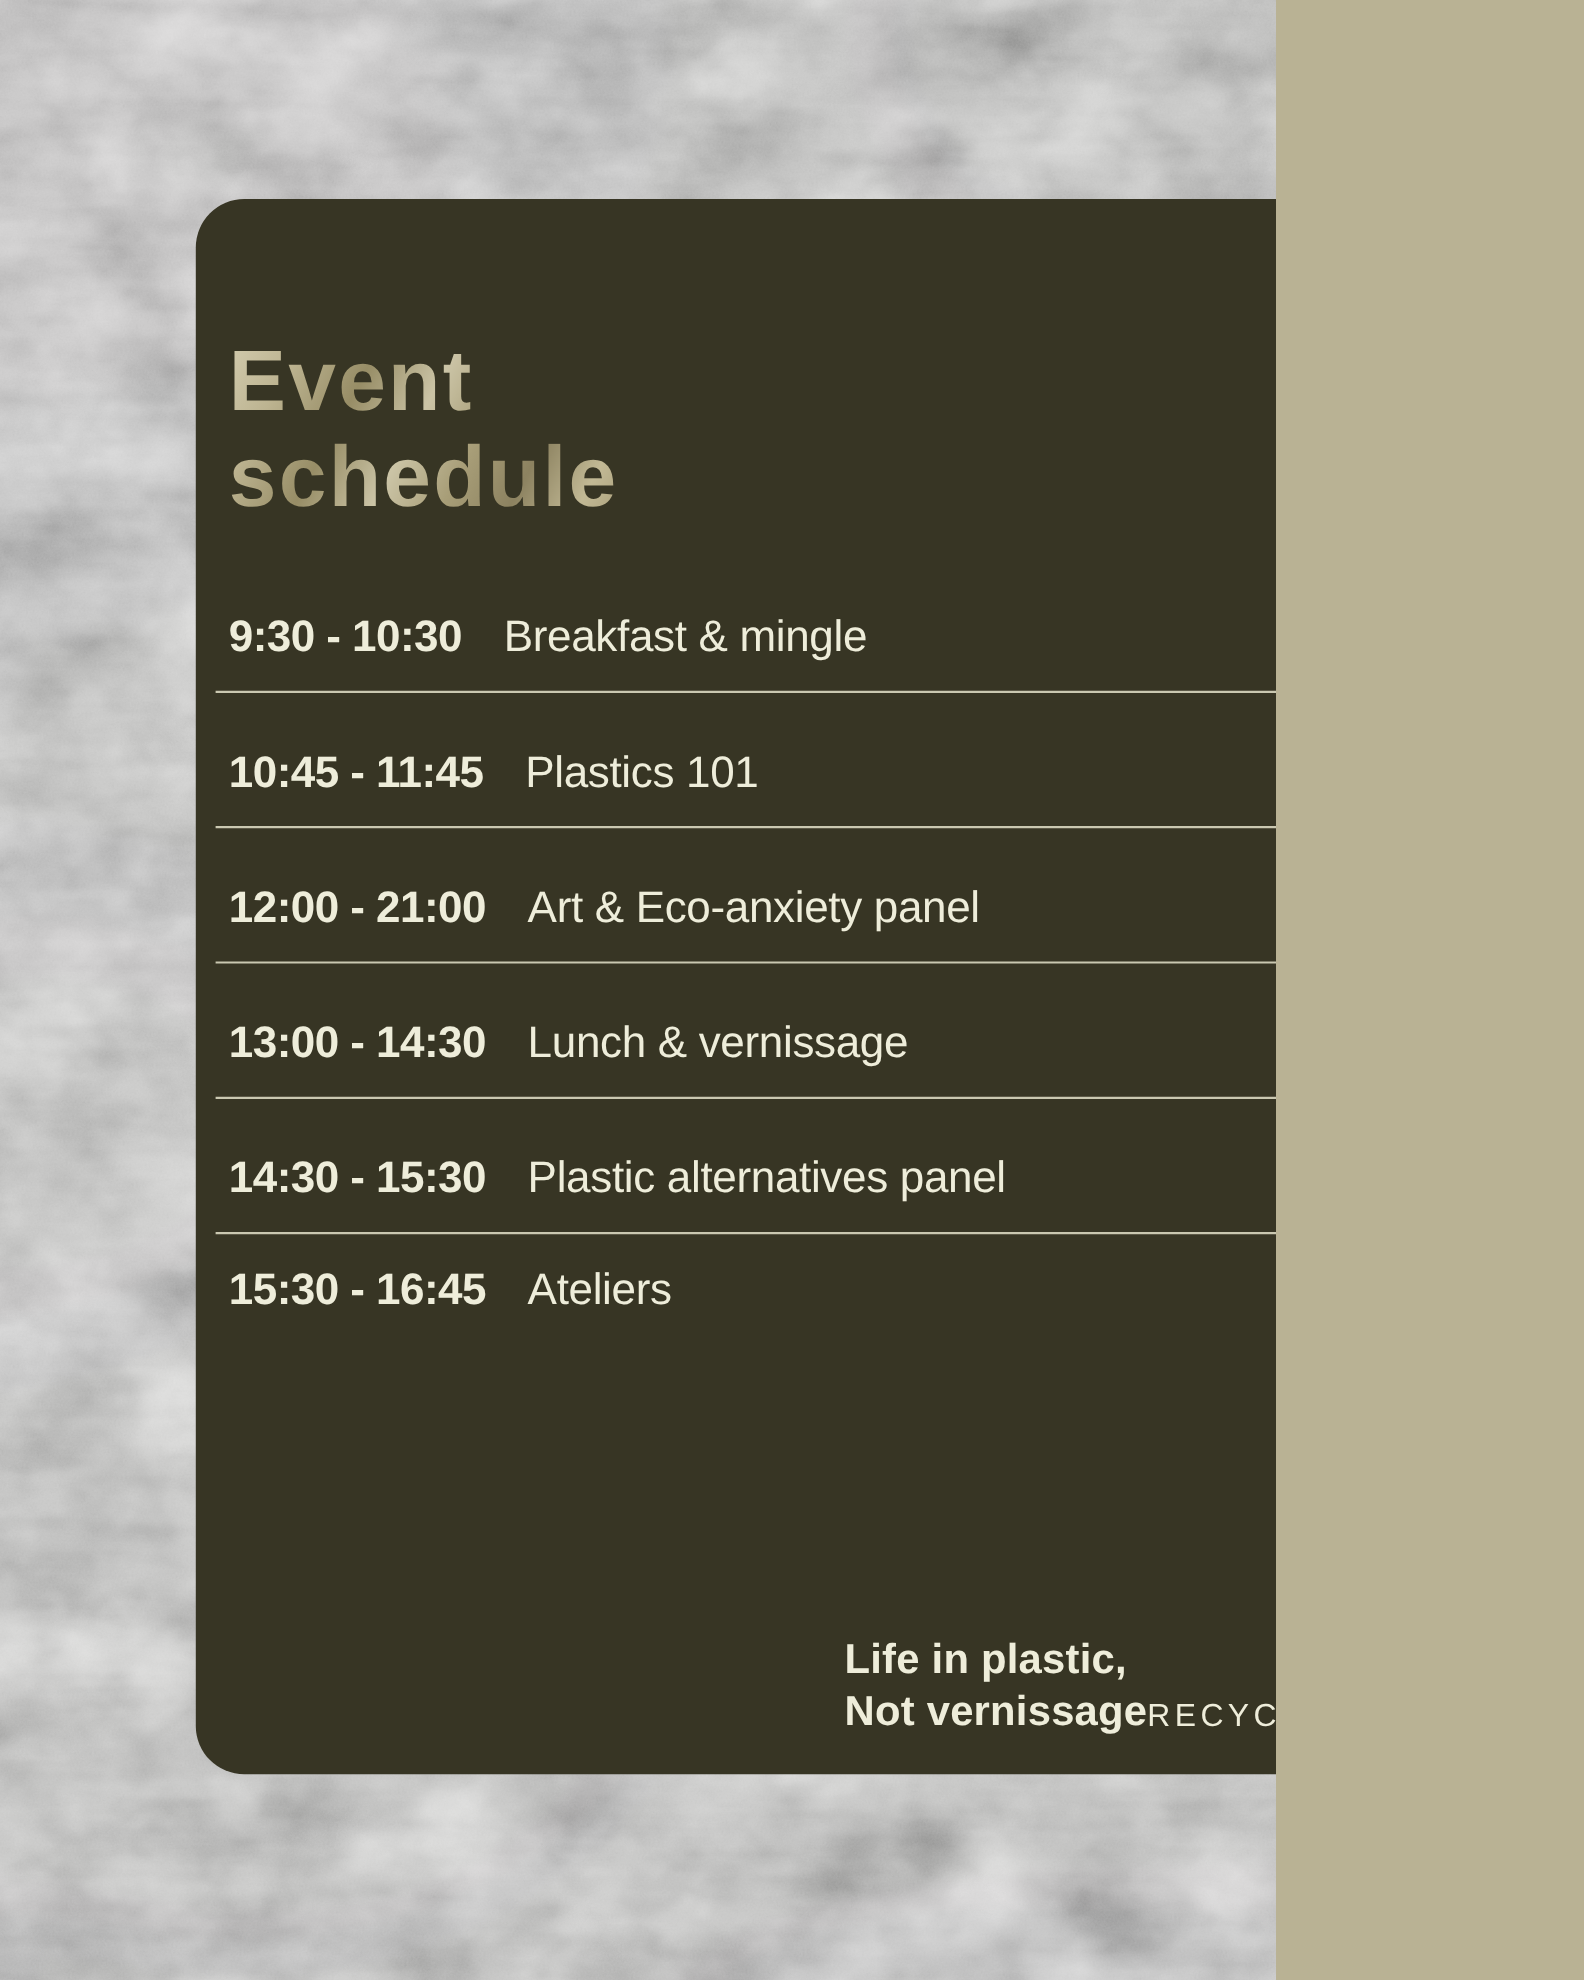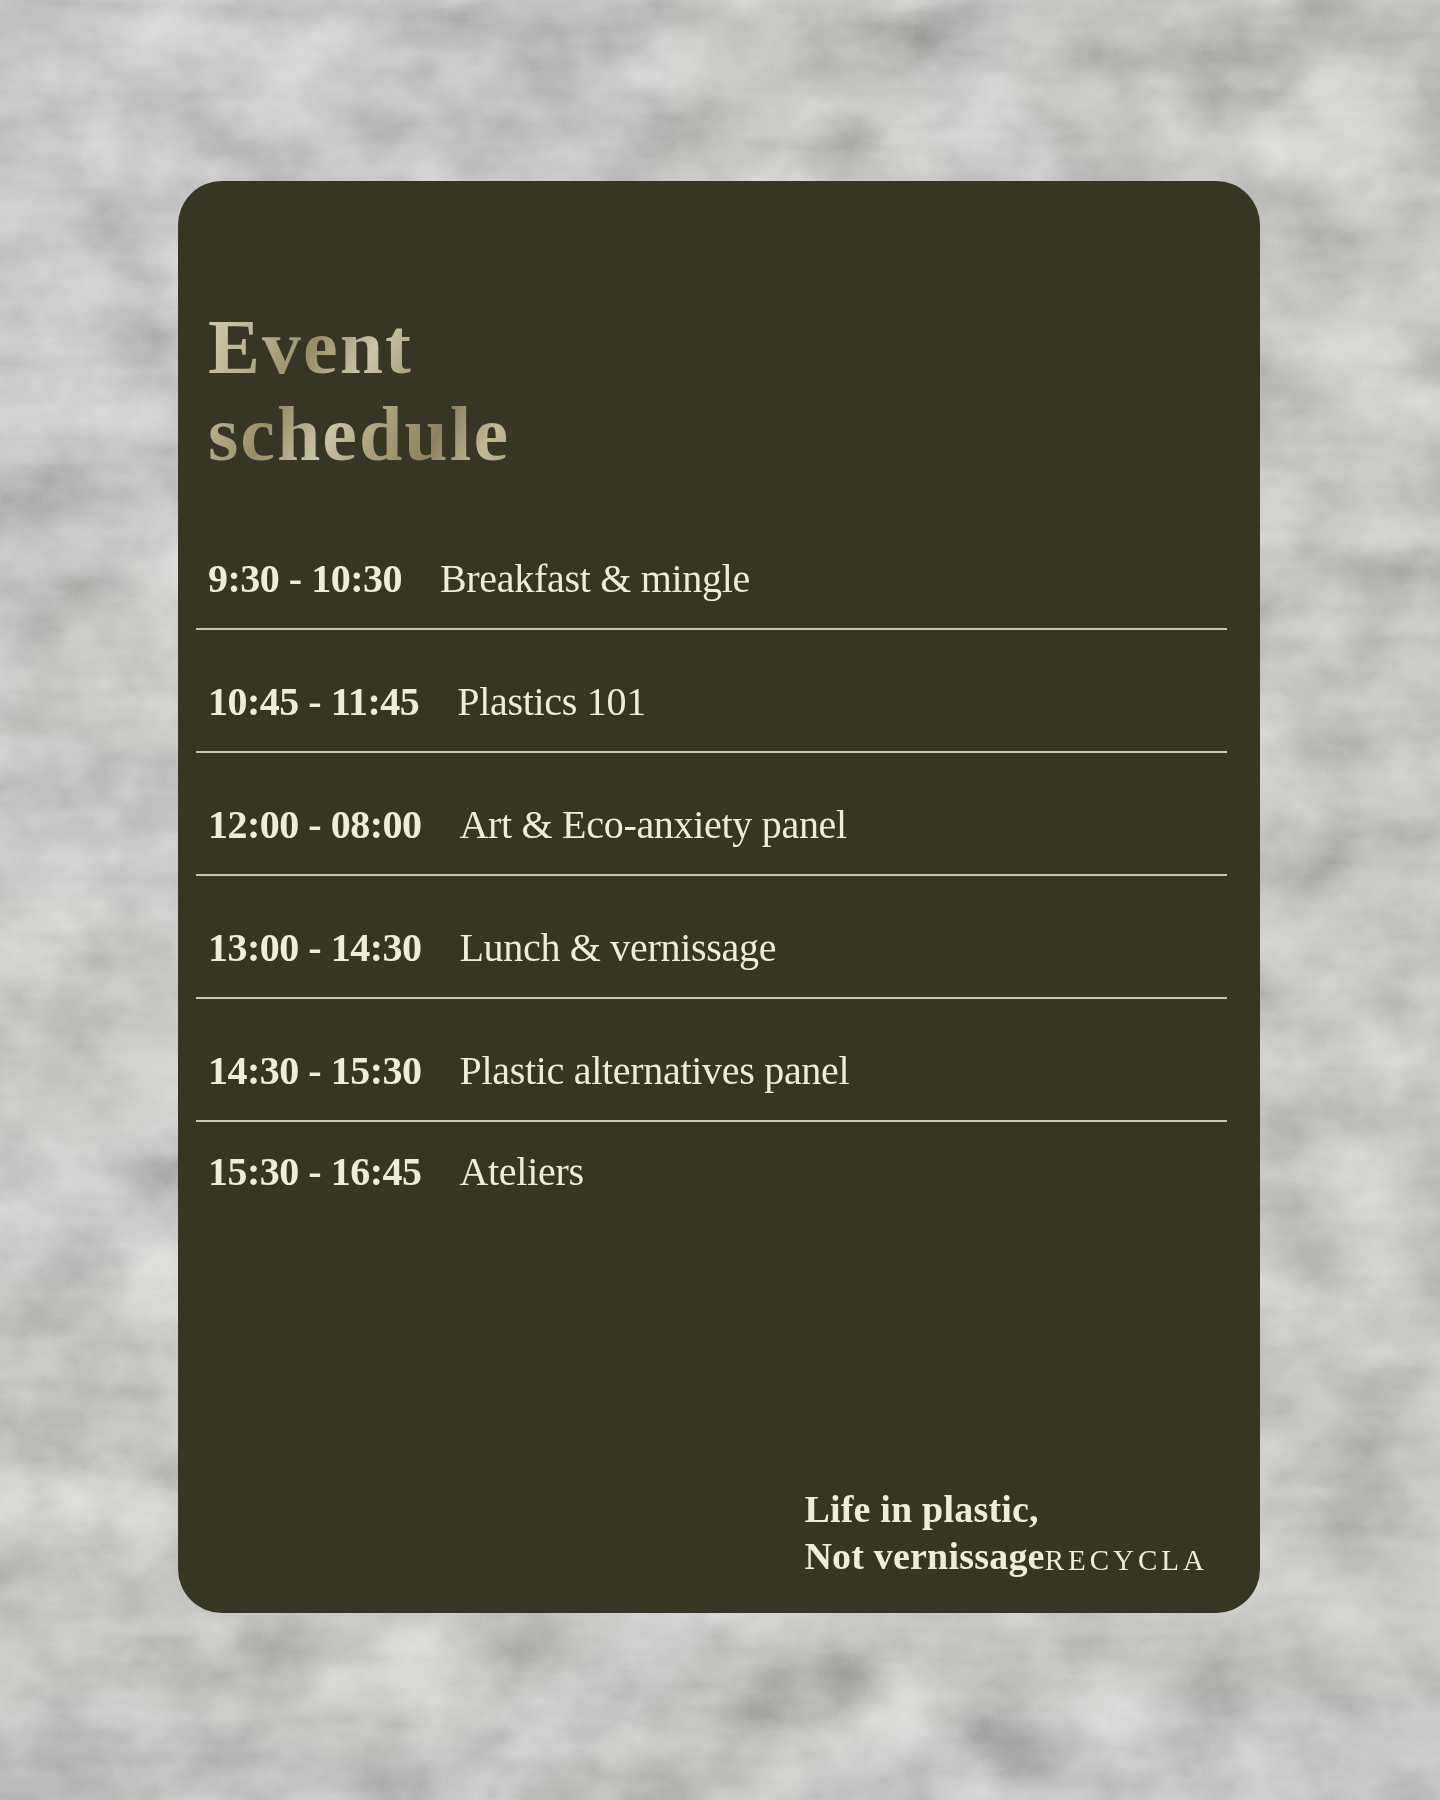--- a/index.html
+++ b/index.html
@@ -3,24 +3,23 @@
 <meta charset="utf-8">
 <style>
   html, body {
     margin: 0;
     padding: 0;
     background: #b9b294;
     font-family: "Liberation Sans", sans-serif;
   }
   .page {
     position: relative;
-    width: 1440px;
+    width: 1160px;
     height: 1800px;
     overflow: hidden;
-    font-family: Liberation Serif, serif;
   }
   
   .bg {
     position: absolute;
     inset: 0;
     z-index: 0;
     background:
       radial-gradient(ellipse 620px 420px at 6% 57%,  rgba(238,234,214,0.85), rgba(238,234,214,0) 70%),
       radial-gradient(ellipse 520px 360px at 28% 90%, rgba(228,223,201,0.50), rgba(228,223,201,0) 70%),
       radial-gradient(ellipse 900px 620px at 18% 8%,  rgba(226,221,199,0.65), rgba(226,221,199,0) 75%),
@@ -162,21 +161,21 @@
         <span class="evt">Breakfast &amp; mingle</span>
       </div>
 
 
       <div class="row">
         <span class="time">10:45 - 11:45</span>
         <span class="evt">Plastics 101</span>
       </div>
 
       <div class="row">
-        <span class="time">12:00 - 08:00</span>
+        <span class="time">12:00 - 21:00</span>
         <span class="evt">Art &amp; Eco-anxiety panel</span>
       </div>
 
       <div class="row">
         <span class="time">13:00 - 14:30</span>
         <span class="evt">Lunch &amp; vernissage</span>
       </div>
 
       <div class="row">
         <span class="time">14:30 - 15:30</span>

